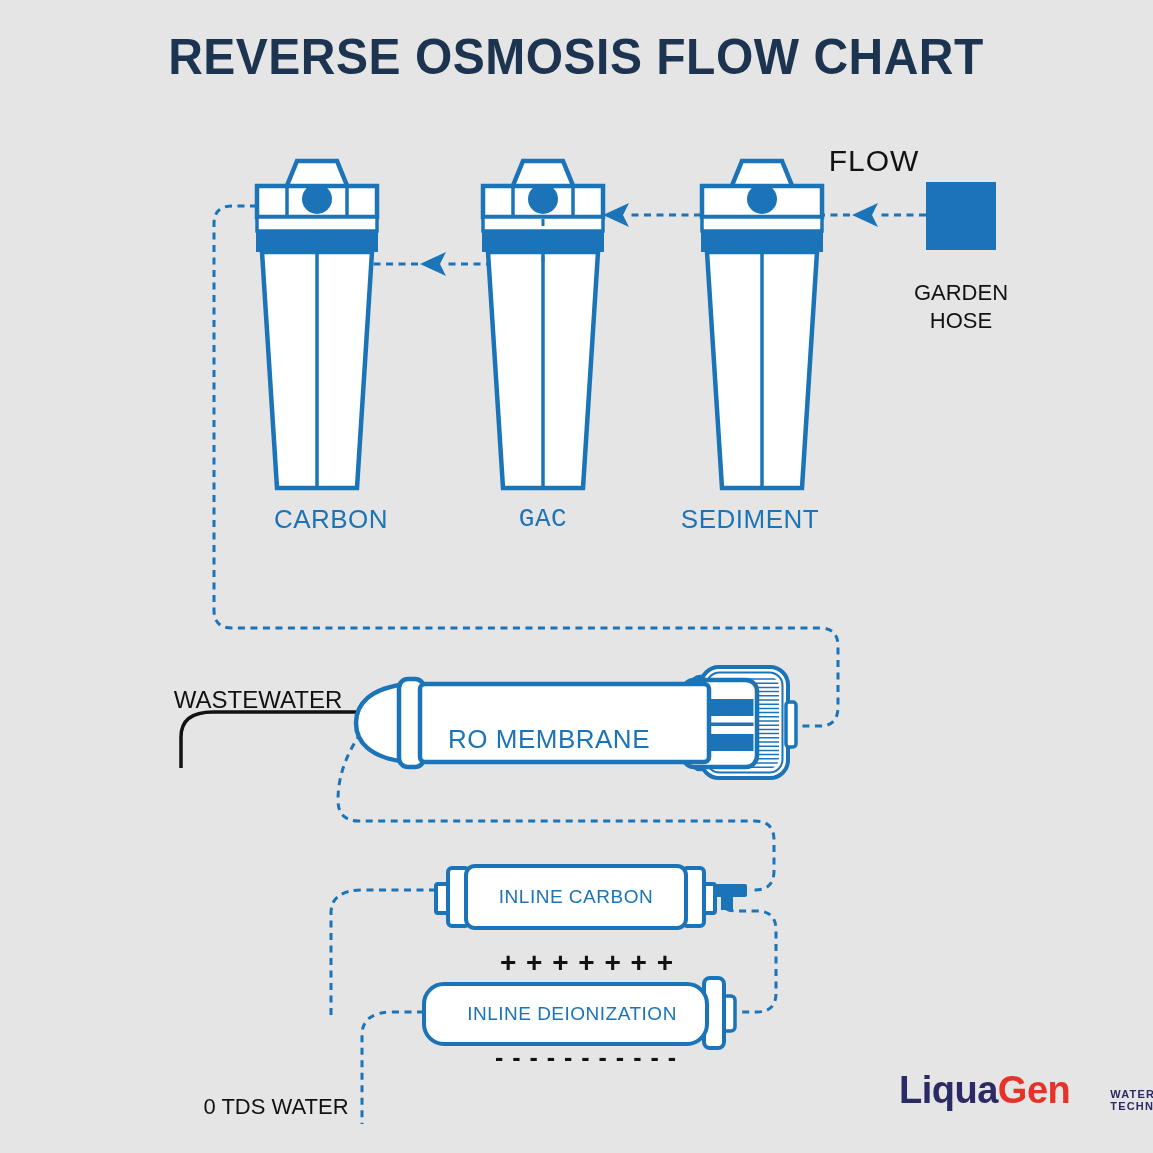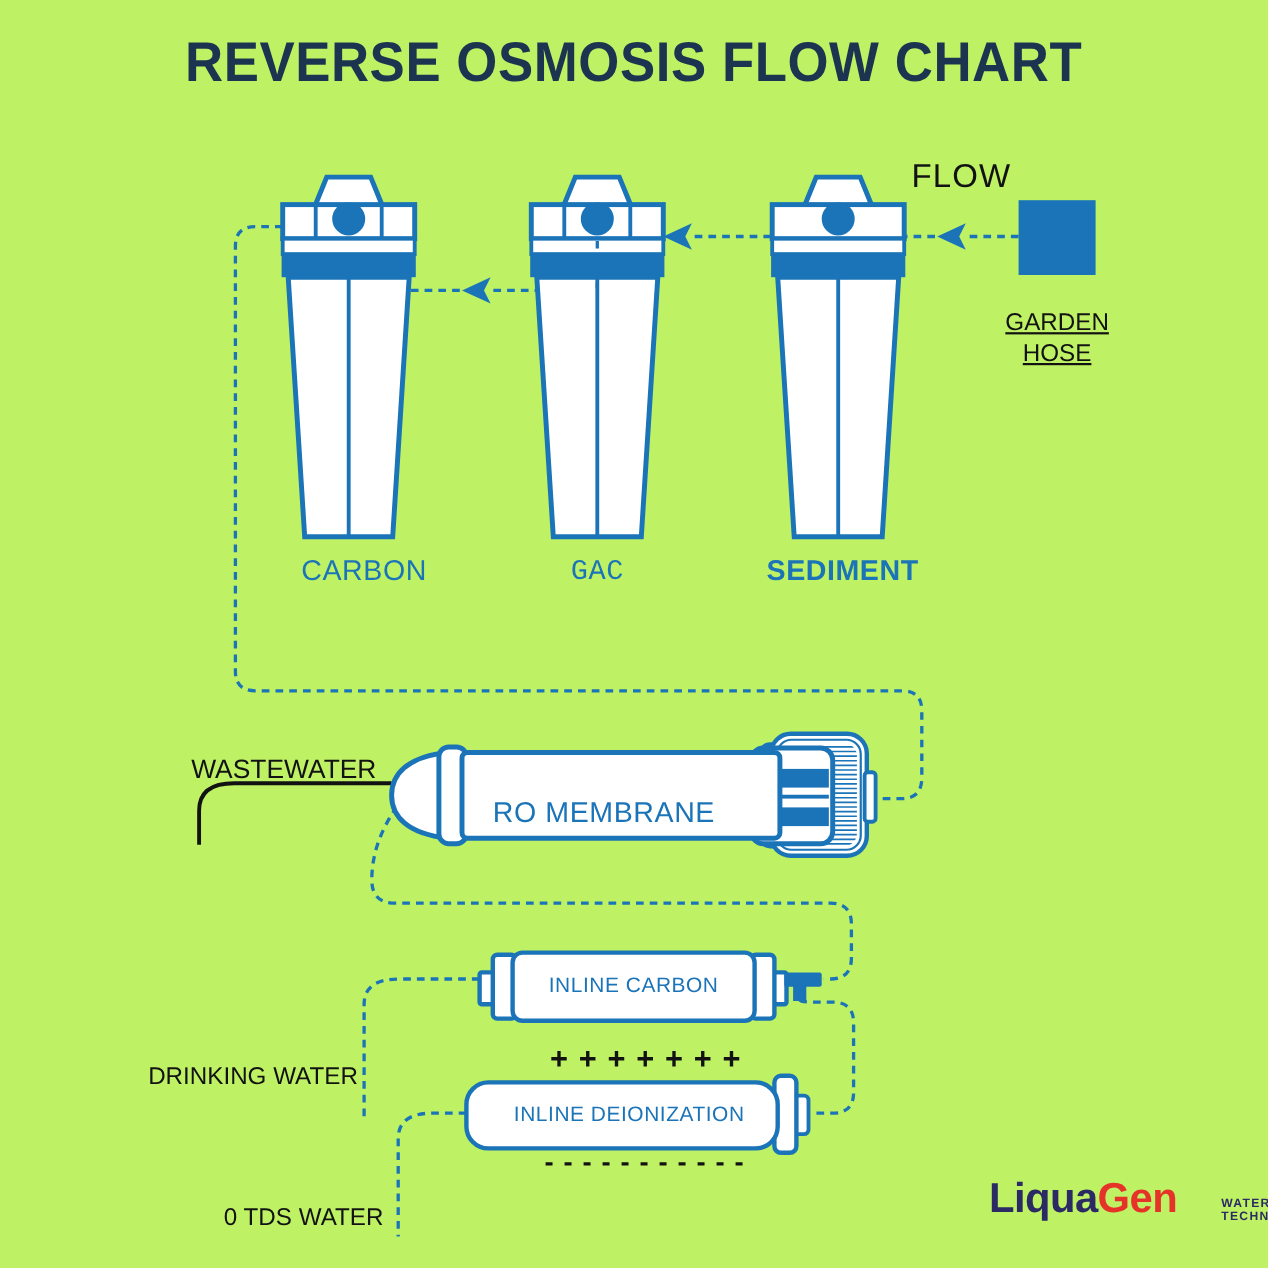--- a/index.html
+++ b/index.html
@@ -1,31 +1,31 @@
 <!DOCTYPE html>
 <html><head>
 <meta charset="utf-8">
 <style>
   html,body{margin:0;padding:0;background:#fff;}
   .stage{
-    position:relative;width:1153px;height:1153px;background:#bef264;overflow:hidden;
+    position:relative;width:1153px;height:1153px;background:#e5e5e5;overflow:hidden;
     font-family:"Liberation Sans", sans-serif;
   }
   .stage svg.diagram{position:absolute;left:0;top:0;width:1153px;height:1153px;}
   .lbl{position:absolute;transform:translate(-50%,-50%);white-space:nowrap;text-align:center;}
   .title{
     left:576px;top:57px;font-size:48px;font-weight:800;color:#1c344f;
     letter-spacing:.5px;transform:translate(-50%,-50%) scaleY(1.06);
   }
   .flow-lbl{left:874px;top:161px;font-size:30px;color:#121212;letter-spacing:1px;}
-  .hose-lbl{left:961px;top:307px;font-size:22px;color:#121212;line-height:28px;font-weight:500;text-decoration:underline;}
+  .hose-lbl{left:961px;top:307px;font-size:22px;color:#121212;line-height:28px;font-weight:500;}
   .filter-lbl{font-size:26px;color:#1b74b8;letter-spacing:.5px;}
   .carbon-lbl{left:317px;top:519px;margin-left:14px;}
   .gac-lbl{left:543px;top:519px;font-family:Liberation Mono, monospace;}
-  .sediment-lbl{left:766px;top:519px;font-weight:bold;}
+  .sediment-lbl{left:750px;top:519px;}
   .waste-lbl{left:258px;top:700px;font-size:24px;color:#121212;font-weight:500;}
   .ro-lbl{left:549px;top:723px;font-size:26px;color:#1b74b8;font-weight:500;letter-spacing:.5px;margin-top:16px;}
   .ic-lbl{left:576px;top:897px;font-size:19px;color:#1b74b8;font-weight:500;letter-spacing:.5px;}
   .plus-row{left:587px;top:963px;font-size:28px;font-weight:600;color:#121212;letter-spacing:1px;}
   .di-lbl{left:572px;top:1014px;font-size:19px;color:#1b74b8;font-weight:500;letter-spacing:.5px;}
   .minus-row{left:586px;top:1057px;font-size:25px;font-weight:800;color:#121212;letter-spacing:1px;}
   .alk-lbl{left:230px;top:978px;font-size:22px;color:#121212;line-height:28px;font-weight:500;}
   .tds-lbl{left:276px;top:1107px;font-size:22px;color:#121212;font-weight:500;}
   .logo{position:absolute;left:893px;top:1068px;width:250px;height:72px;display:flex;align-items:flex-start;}
   .logo-mark{width:46px;height:44px;margin-top:6px;}
@@ -159,21 +159,20 @@
   <div class="lbl filter-lbl carbon-lbl">CARBON</div>
   <div class="lbl filter-lbl gac-lbl">GAC</div>
   <div class="lbl filter-lbl sediment-lbl">SEDIMENT</div>
   <div class="lbl waste-lbl">WASTEWATER</div>
   <div class="lbl ro-lbl">RO MEMBRANE</div>
   <div class="lbl ic-lbl">INLINE CARBON</div>
   <div class="lbl plus-row">+ + + + + + +</div>
   <div class="lbl di-lbl">INLINE DEIONIZATION</div>
   <div class="lbl minus-row">- - - - - - - - - - -</div>
   <div class="lbl alk-lbl">
-    <div>DRINKING WATER</div>
   </div>
   <div class="lbl tds-lbl">0 TDS WATER</div>
 
   <div class="logo">
     <svg class="logo-mark" viewBox="0 0 48 46">
       <path d="M4,6 Q4,2 8,2 h5 v31 h33 v9 h-38 q-4,0 -4,-4 z" fill="#2b2a64"></path>
       <path d="M19,38 H35 Q44,38 44,29 V13 Q44,4 35,4 H21 Q12,4 12,13 V26" stroke="#e6332a" stroke-width="7" fill="none"></path>
       <path d="M28,11 C31.5,15.5 33.5,18.7 33.5,21.7 a5.5,5.5 0 1 1 -11,0 C22.5,18.7 24.5,15.5 28,11 z" fill="#2b2a64"></path>
       <circle cx="27" cy="22" r="2" fill="#fff"></circle>
     </svg>

